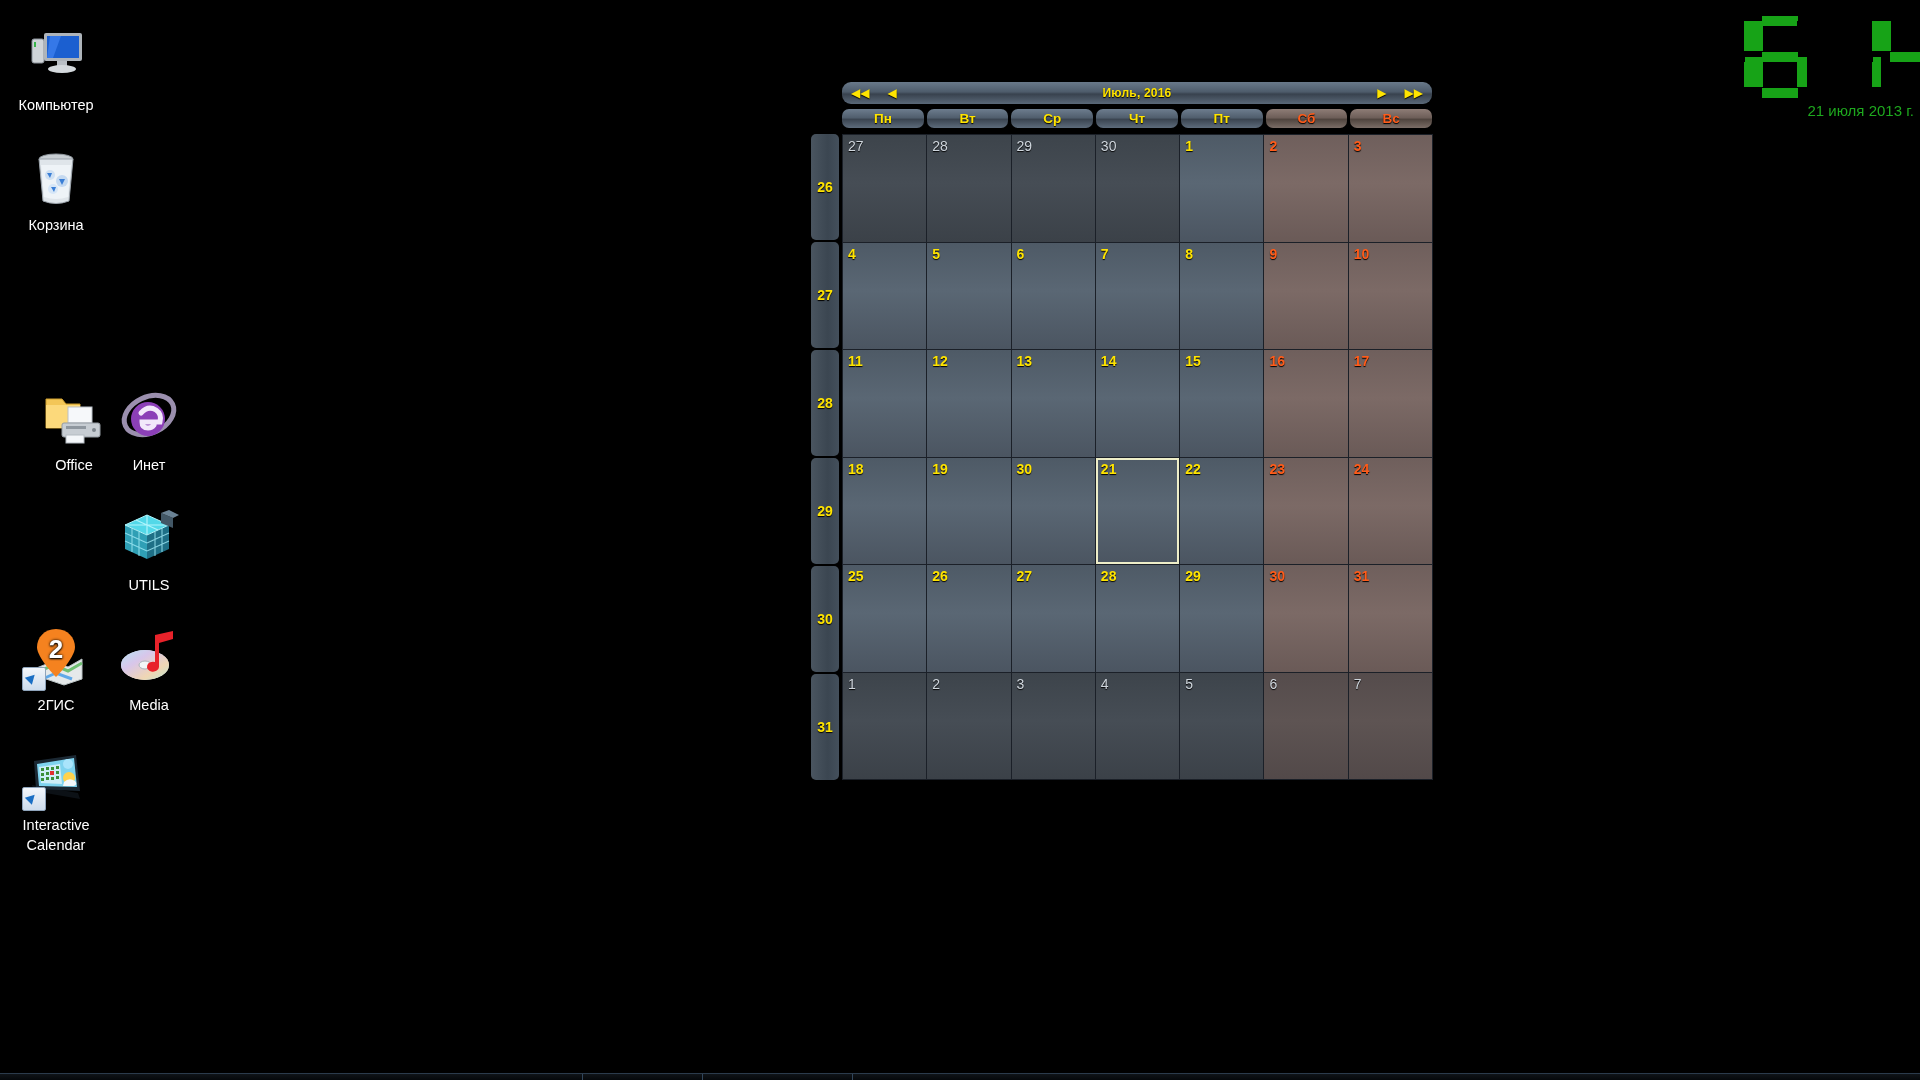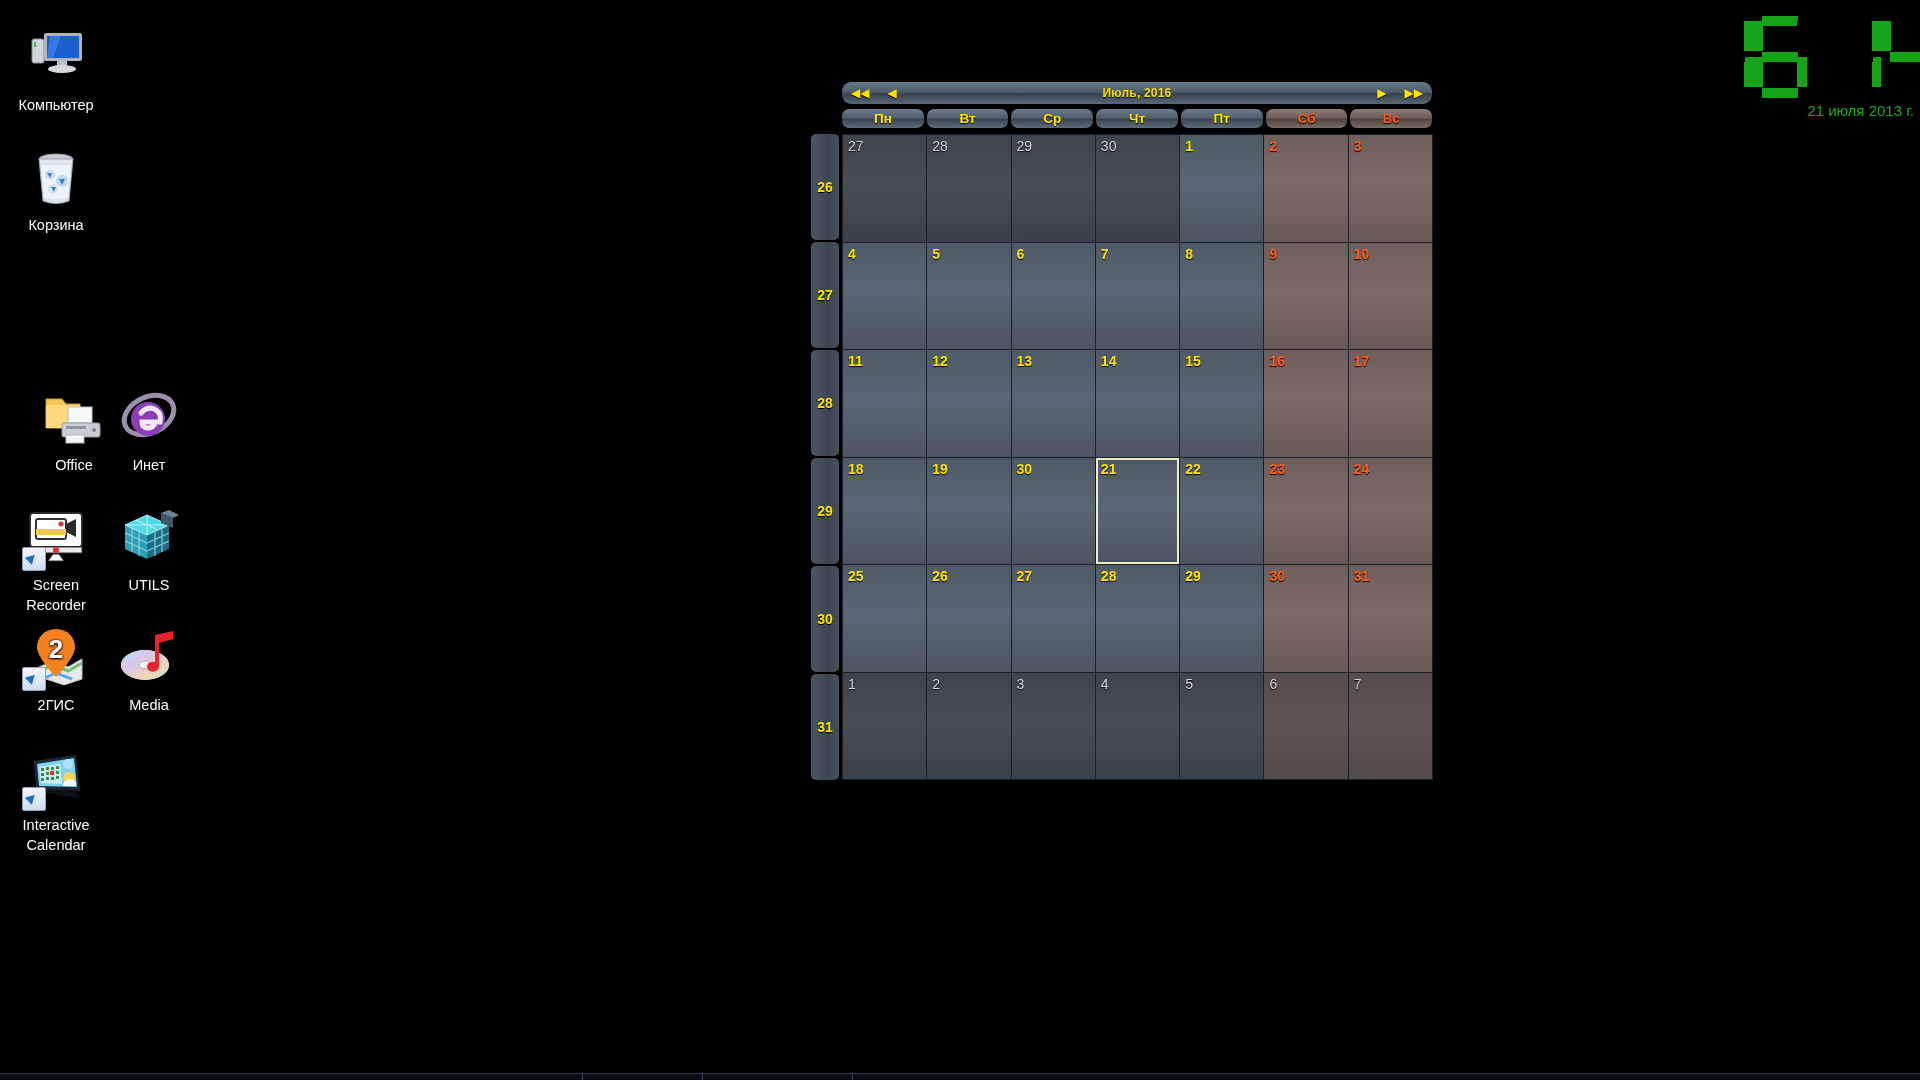--- a/index.html
+++ b/index.html
@@ -170,33 +170,20 @@
   </svg></div>
       <span class="icon-label">Office</span>
     </div>
     <div class="icon-cell" style="left: 97px; top: 370px;">
       <div class="icon-art"><svg viewBox="0 0 64 64" width="64" height="64">
     <ellipse cx="32" cy="30" rx="26" ry="18" transform="rotate(-25 32 30)" fill="none" stroke="#9b8fae" stroke-width="5"></ellipse>
     <circle cx="31" cy="34" r="17" fill="#8b3fb7"></circle>
     <path d="M24 28 q7 -8 15 -3 q6 4 4 12 h-18 q0 6 6 6 q4 0 6 -3" fill="none" stroke="#f2e8fa" stroke-width="5" stroke-linecap="round"></path>
   </svg></div>
       <span class="icon-label">Инет</span>
-    </div>
-    <div class="icon-cell" style="left: 4px; top: 490px;">
-      <div class="icon-art"><svg viewBox="0 0 64 64" width="64" height="64">
-    <rect x="6" y="8" width="52" height="34" rx="3" fill="#fdfdfd" stroke="#2a2a2a" stroke-width="2"></rect>
-    <rect x="12" y="14" width="30" height="20" rx="2" fill="#fff" stroke="#333" stroke-width="2"></rect>
-    <rect x="12" y="24" width="30" height="6" fill="#f2c94c"></rect>
-    <circle cx="37" cy="19" r="2.5" fill="#e03030"></circle>
-    <path d="M42 19 l10 -5 v18 l-10 -5z" fill="#2a2a2a"></path>
-    <rect x="6" y="42" width="52" height="6" fill="#e8ecef" stroke="#2a2a2a"></rect>
-    <circle cx="32" cy="45" r="3" fill="#e03030"></circle>
-    <path d="M24 56 h16 l-5 -7 h-6z" fill="#fff" stroke="#2a2a2a"></path>
-  </svg><span class="shortcut"></span></div>
-      <span class="icon-label">Screen Recorder</span>
     </div>
     <div class="icon-cell" style="left: 97px; top: 490px;">
       <div class="icon-art"><svg viewBox="0 0 64 64" width="64" height="64">
     <g>
       <path d="M8 20 L30 10 L52 20 L30 30 Z" fill="#53d8e8"></path>
       <path d="M8 20 L30 30 L30 54 L8 44 Z" fill="#2f9fb5"></path>
       <path d="M52 20 L30 30 L30 54 L52 44 Z" fill="#1e6f86"></path>
       <path d="M8 20 L30 10 L52 20 L30 30 Z" fill="none" stroke="#aff4fb"></path>
       <path d="M19 15 L41 25 M30 10 L30 30 M8 20 L52 20" stroke="#aff4fb" stroke-width="1.2" fill="none"></path>
       <path d="M8 28 L30 38 M8 36 L30 46 M30 38 L52 28 M30 46 L52 36 M15 23 L15 47 M22 27 L22 51 M38 51 L38 27 M45 47 L45 23" stroke="#9fe9f5" stroke-width="1.1" fill="none" opacity=".8"></path>

